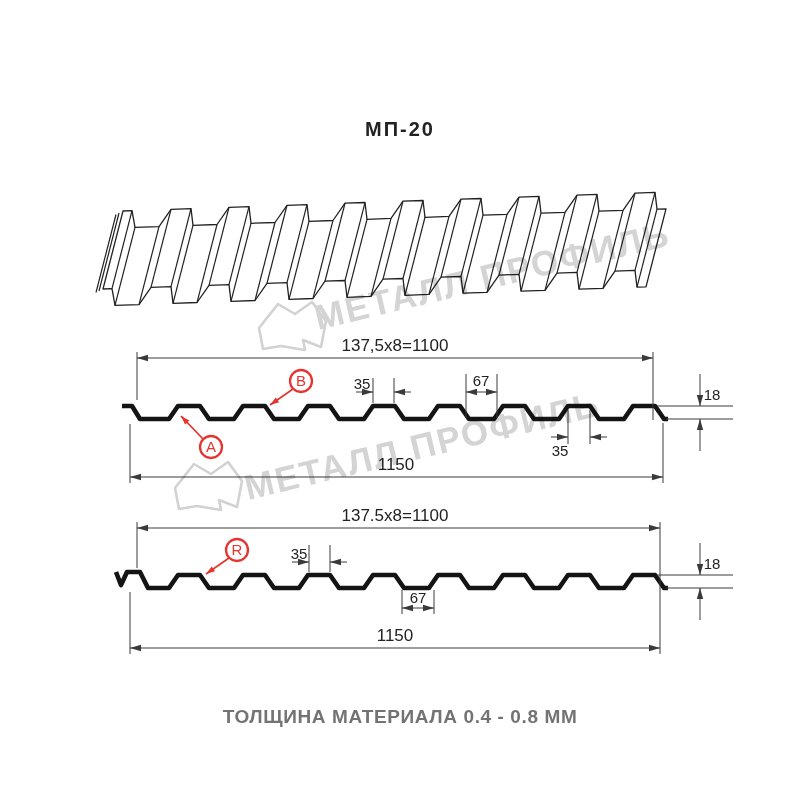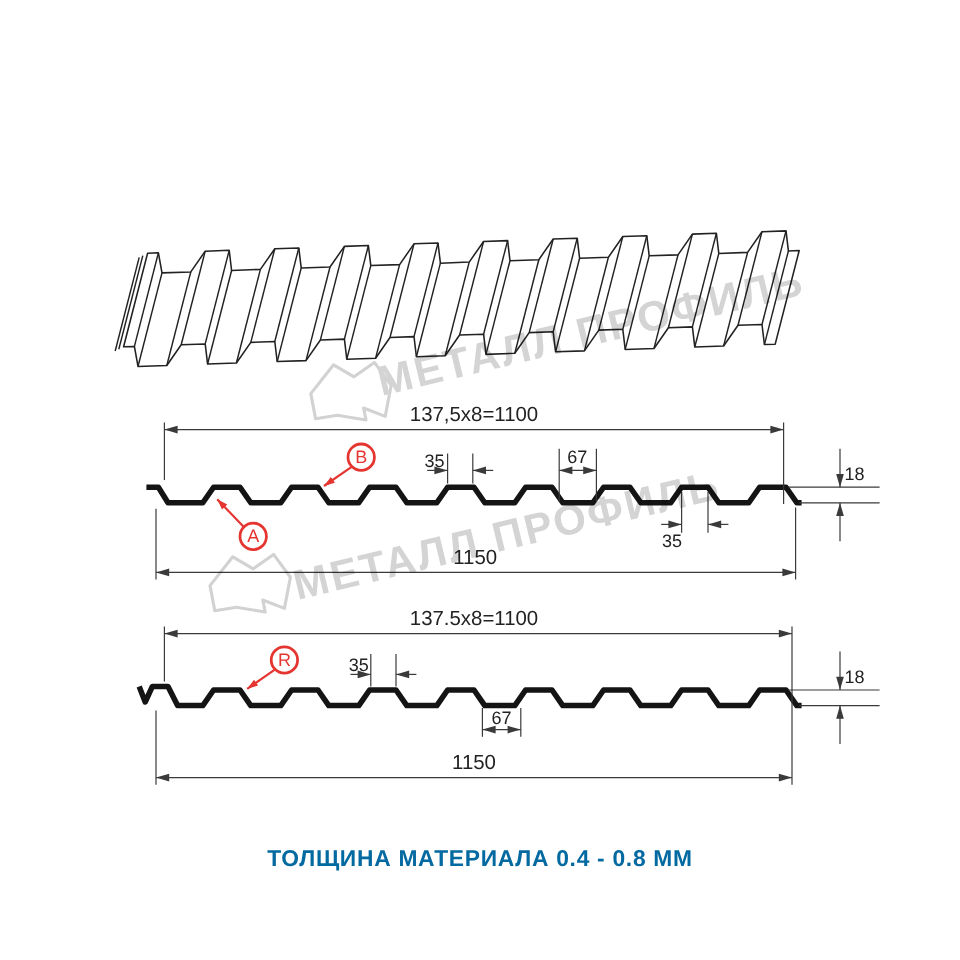--- a/index.html
+++ b/index.html
@@ -3,39 +3,40 @@
 <meta charset="utf-8">
 <style>
   html,body{margin:0;padding:0;background:#fff;}
   .page{position:relative;width:800px;height:800px;background:#fff;overflow:hidden;
         font-family:"Liberation Sans",sans-serif;}
   .title{position:absolute;top:58px;left:0;width:800px;text-align:center;
          font-size:45px;font-weight:800;letter-spacing:2px;color:#1b1b1b;}
   .subtitle{position:absolute;top:118px;left:0;width:800px;text-align:center;
          font-size:20px;font-weight:700;letter-spacing:2px;color:#222;}
   .footer{position:absolute;top:706px;left:0;width:800px;text-align:center;
-         font-size:19px;font-weight:700;letter-spacing:0.6px;color:#0369a1;}
+         font-size:19px;font-weight:700;letter-spacing:0.6px;color:#737373;}
   svg{position:absolute;inset:0;}
   .prof{fill:none;stroke:#141414;stroke-width:4.6;stroke-linejoin:round;}
   .dim{stroke:#3a3a3a;stroke-width:1;fill:none;}
   .dtxt{font-size:15px;fill:#222;}
   .dtxt2{font-size:17px;fill:#222;}
   .red{stroke:#e53530;fill:none;}
   .rtxt{font-size:15px;fill:#e53530;}
   .wm{mix-blend-mode:multiply;}
   .wmtxt{font-size:35px;font-weight:700;fill:#d4d4d4;letter-spacing:2px;}
   .wmlogo{fill:none;stroke:#d2d2d2;stroke-width:2.6;stroke-linejoin:round;}
   .sheet3d{fill:#fff;stroke:#222;stroke-width:1.3;stroke-linejoin:round;}
   .l3d{stroke:#222;stroke-width:1.2;fill:none;}
 </style>
 </head>
 <body>
 
 <div class="page">
 
+  <div class="subtitle">МП-20</div>
 
   <svg width="800" height="800" viewBox="0 0 800 800">
     <defs>
       <marker id="mA" viewBox="-12 -4 13 8" refX="0" refY="0" markerWidth="13" markerHeight="8" orient="auto-start-reverse" markerUnits="userSpaceOnUse">
         <path d="M0 0 L-11 -3.2 L-11 3.2 Z" fill="#3a3a3a"></path>
       </marker>
       <marker id="mR" viewBox="-10 -4 11 8" refX="0" refY="0" markerWidth="11" markerHeight="8" orient="auto-start-reverse" markerUnits="userSpaceOnUse">
         <path d="M0 0 L-9 -3 L-9 3 Z" fill="#e53530"></path>
       </marker>
     </defs>

